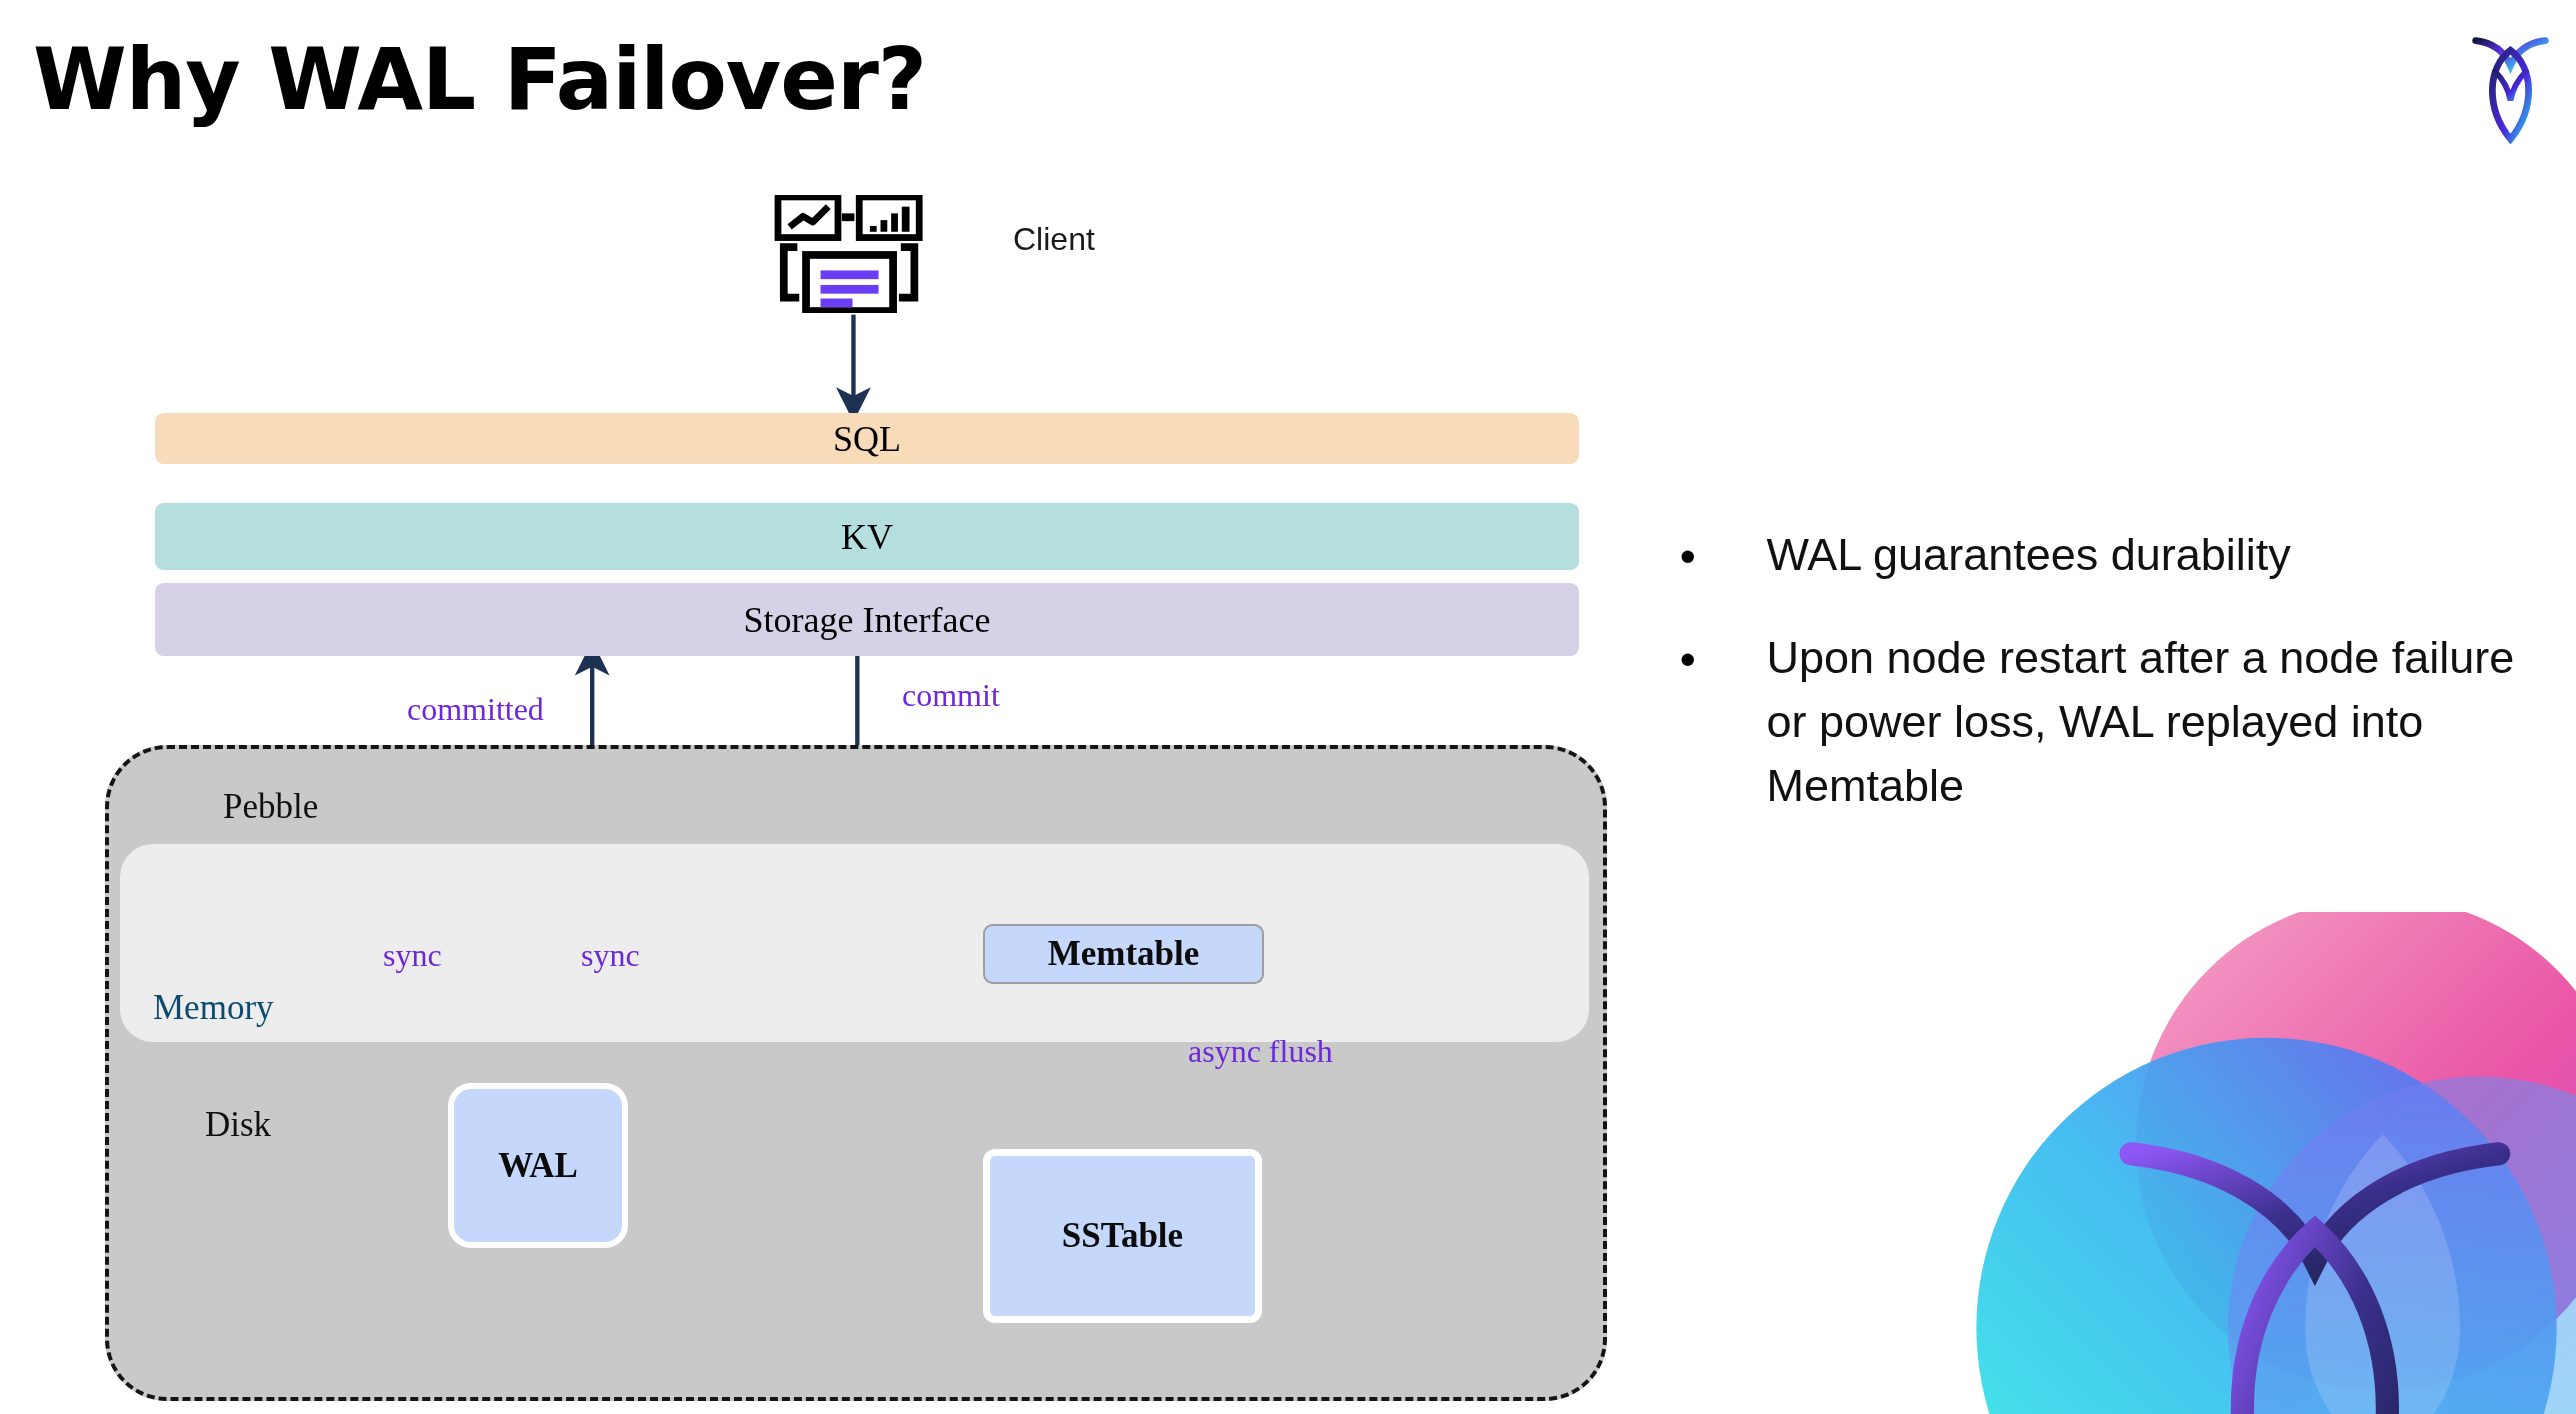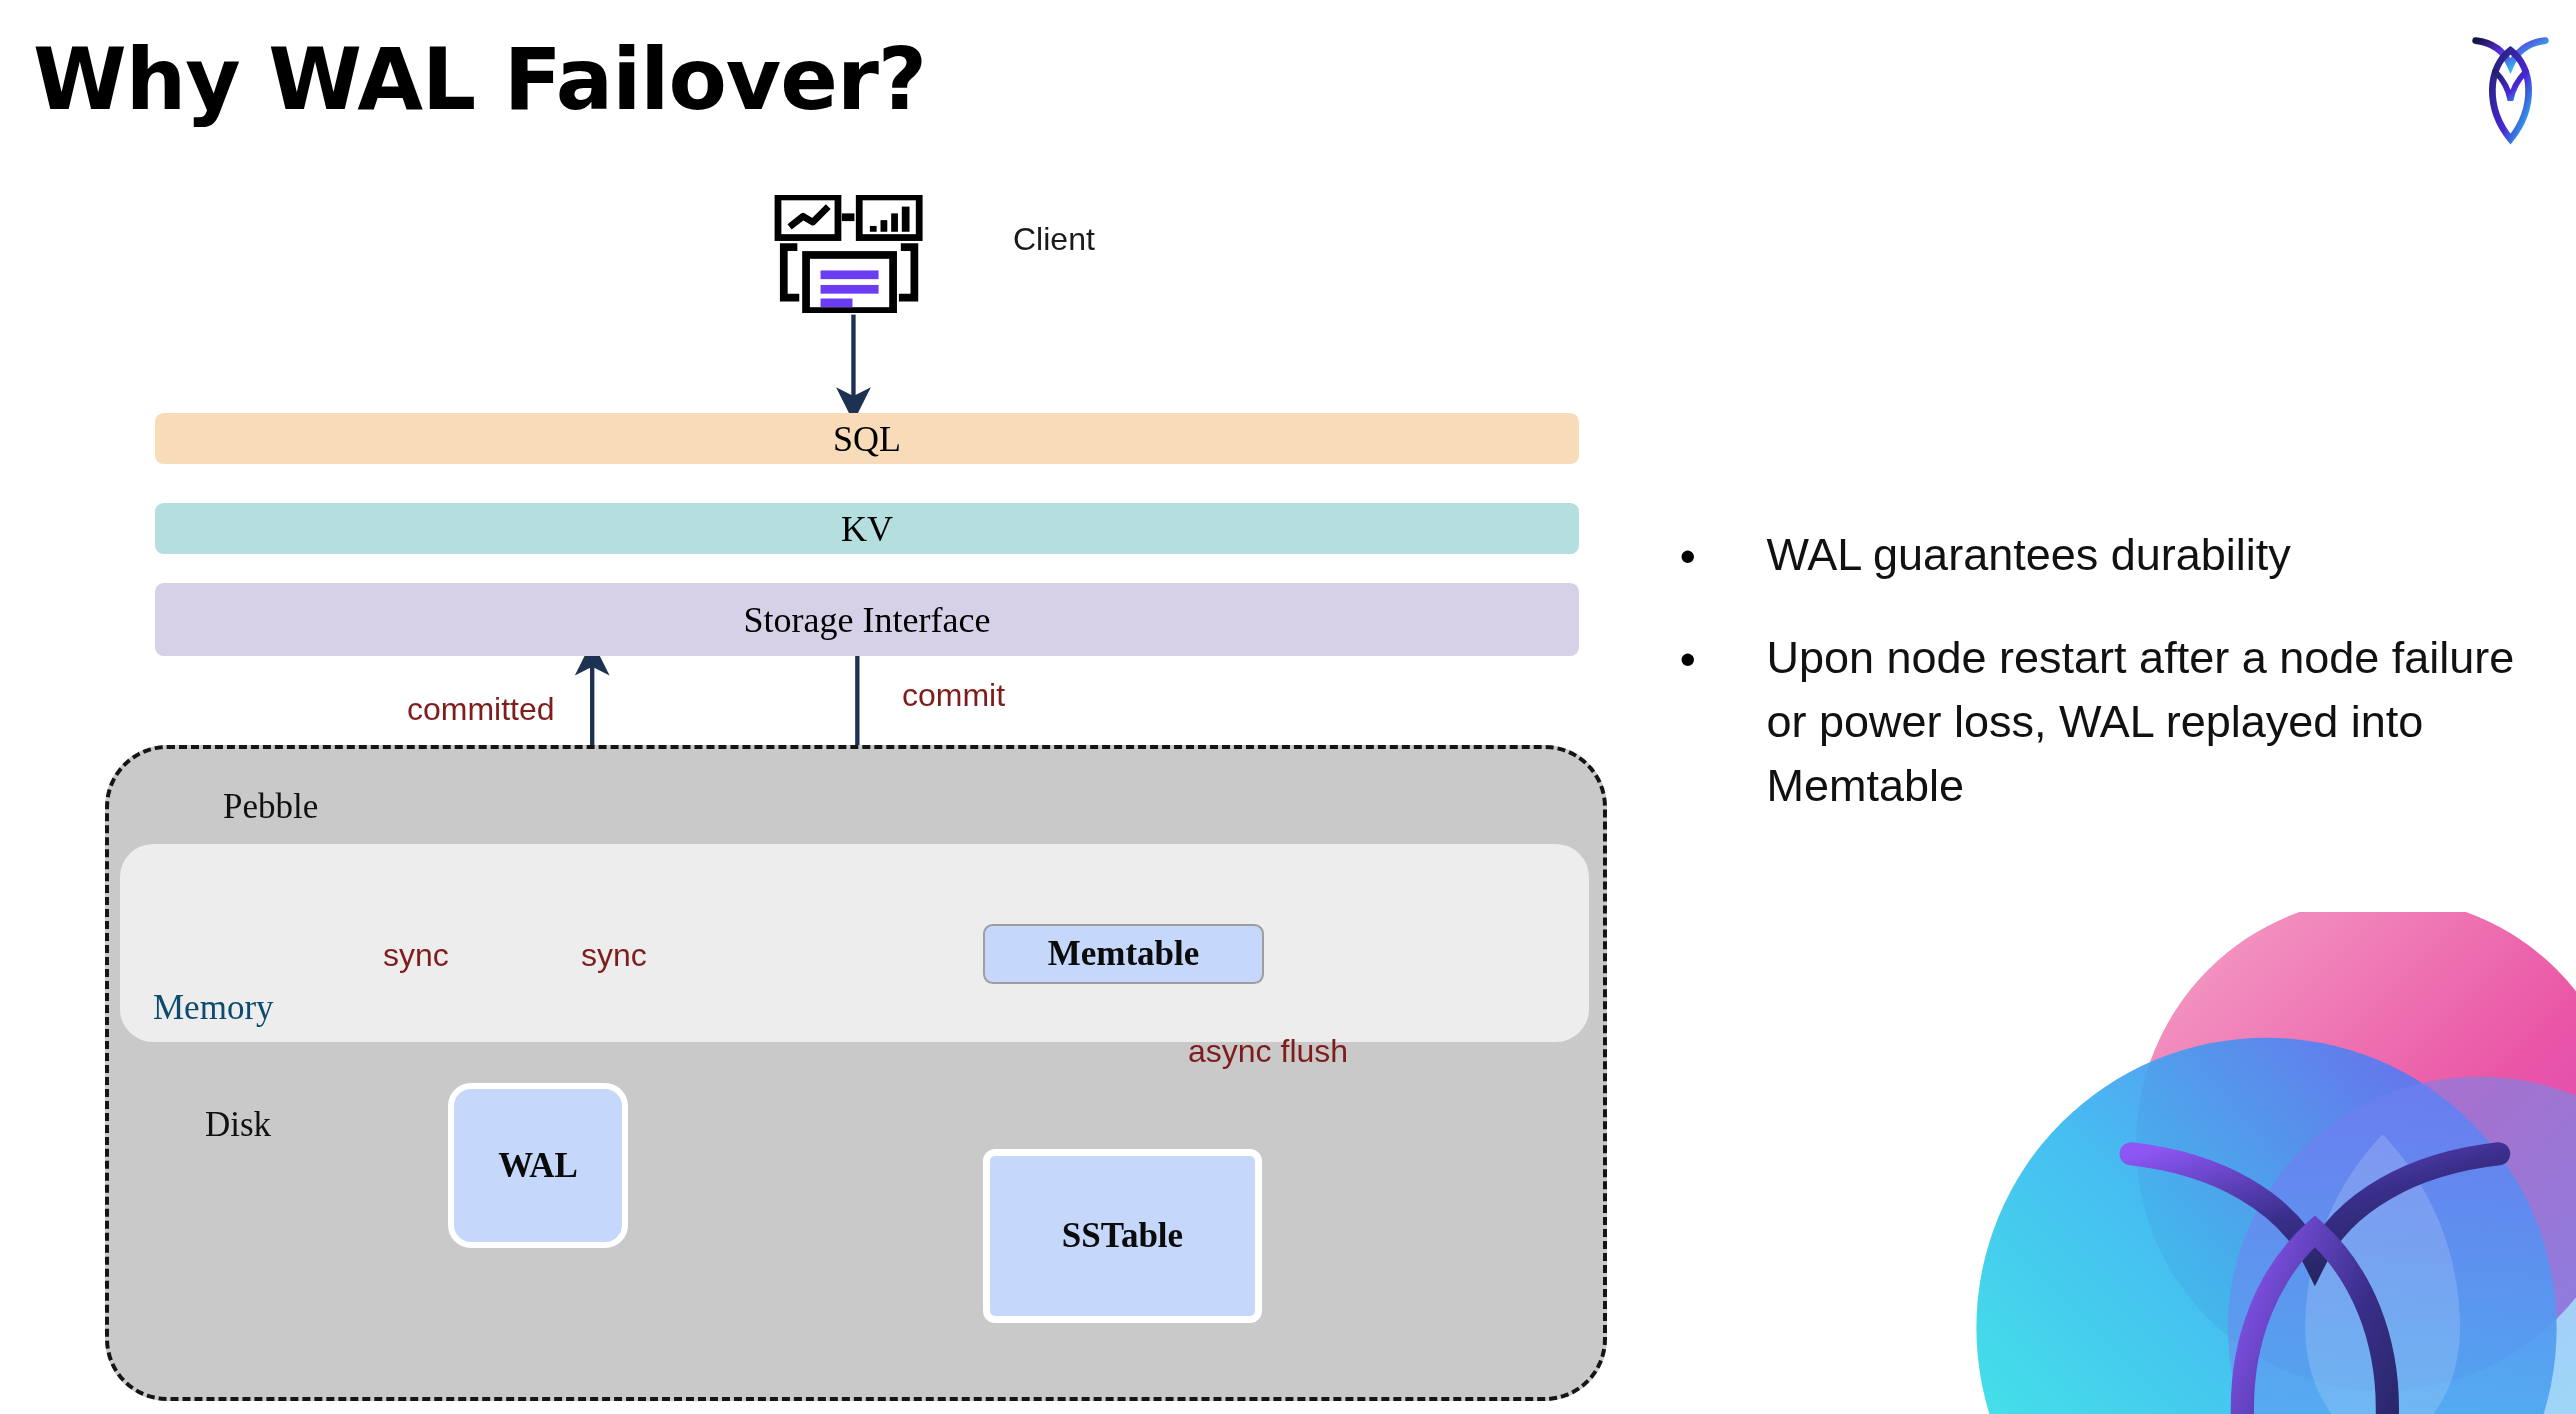--- a/index.html
+++ b/index.html
@@ -76,21 +76,21 @@
     width: 1424px;
     border-radius: 8.7px;
     display: flex;
     align-items: center;
     justify-content: center;
     font-family: "Liberation Serif", serif;
     font-size: 36px;
     color: #000000;
   }
   #layer-sql { top: 413px; height: 51px; background: #f8dcba; }
-  #layer-kv  { top: 503px; height: 51px; background: #b5dede; }
+  #layer-kv  { top: 503px; height: 67px; background: #b5dede; }
   #layer-storage { top: 577px; height: 73px; background: #d7d1e7; margin-top: 6px; }
 
   
   #pebble-container {
     position: absolute;
     left: 105px; top: 745px;
     width: 1502px; height: 656px;
     background: #c9c9c9;
     border: 4.8px dashed #151515;
     border-radius: 62px;
@@ -159,22 +159,23 @@
     width: 279px; height: 174px;
     border: 7.7px solid #ffffff;
     border-radius: 12px;
     font-size: 35px;
   }
 
   
   .edge-label {
     position: absolute;
     font-size: 32px;
-    color: #7f1d1d;
+    color: #6d28d9;
     white-space: nowrap;
+    font-family: Liberation Serif, serif;
   }
   #label-committed { left: 407px; top: 691px; }
   #label-commit    { left: 902px; top: 677px; }
   #label-sync-left { left: 383px; top: 937px; }
   #label-sync-right{ left: 581px; top: 937px; }
   #label-async-flush { left: 1188px; top: 1033px; }
 
   
   #bullet-list {
     position: absolute;

